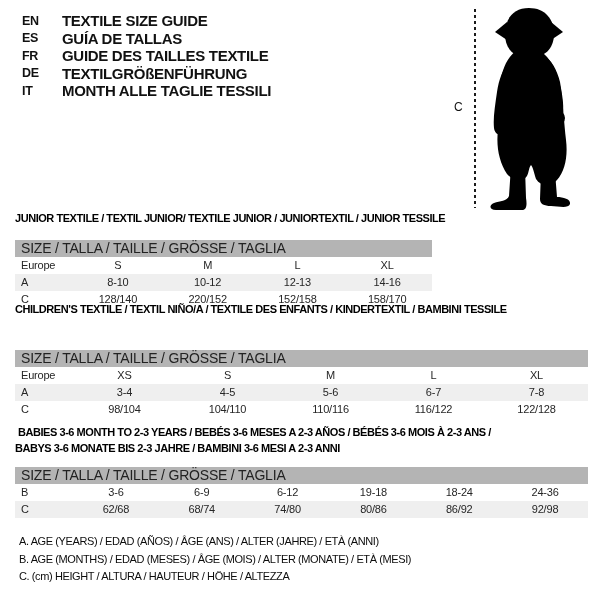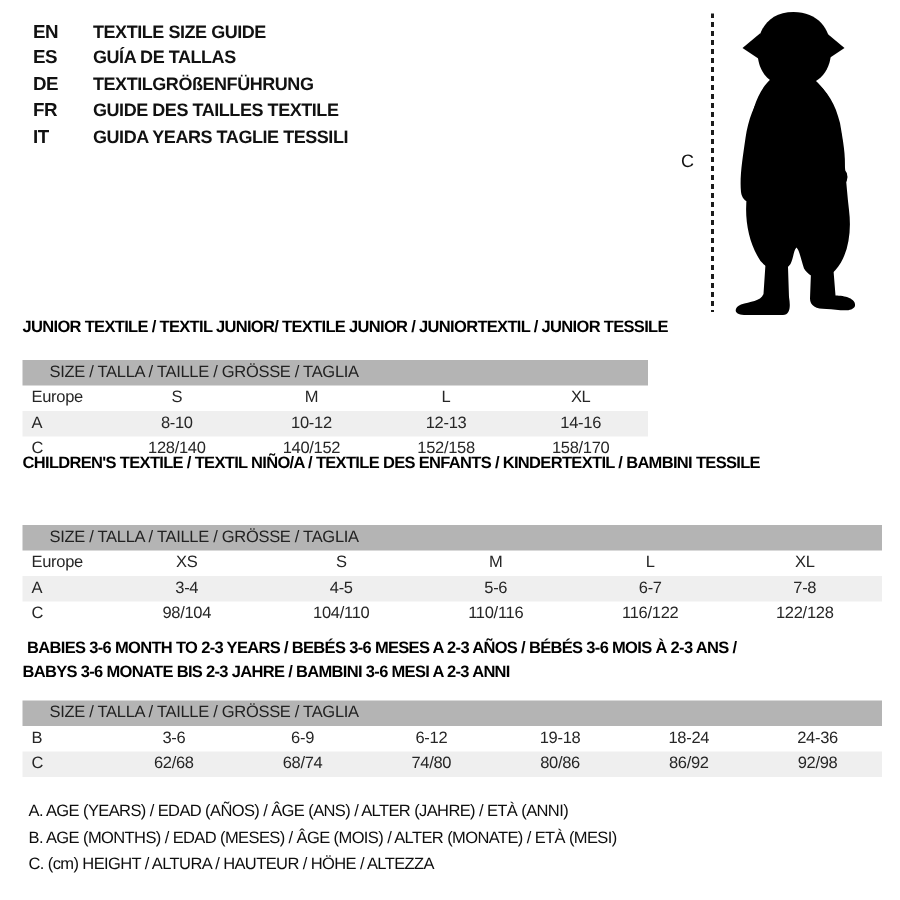--- a/index.html
+++ b/index.html
@@ -12,41 +12,41 @@
   }
   .abs { position:absolute; }
 
   
   .lang-block { left:22px; top:12px; }
   .lang-row { display:flex; height:17.5px; align-items:center; }
   .lang-code {
     width:40px; font-size:12.5px; font-weight:700; letter-spacing:-0.3px; color:#111;
   }
   .lang-label {
-    font-size:12px; font-weight:700; letter-spacing:-0.3px; color:#111; white-space:nowrap;
+    font-size:15px; font-weight:700; letter-spacing:-0.3px; color:#111; white-space:nowrap;
   }
 
   
   .measure-line {
     left:474px; top:9px; width:2px; height:199px;
     background:repeating-linear-gradient(to bottom,#1b1b1b 0 3px,transparent 3px 6px);
   }
   .measure-label { left:454px; top:100px; font-size:12px; color:#111; }
   .baby-svg { left:484px; top:6px; }
 
   
   .tbl-title {
     font-size:11px; font-weight:700; letter-spacing:-0.45px; color:#000; white-space:nowrap;
   }
 
   
   .tbl { left:15px; }
   .size-bar {
-    height:17px; line-height:17px; padding-left:18px;
-    font-size:11px; letter-spacing:-0.2px; color:#222;
+    height:17px; line-height:17px; padding-left:6px;
+    font-size:14px; letter-spacing:-0.2px; color:#222;
   }
   .trow { display:flex; height:17px; line-height:17px;align-items:center; }
   .tcell {
     flex:1; text-align:center; font-size:11px; letter-spacing:-0.2px;
     color:#262626; white-space:nowrap;
   }
   .tcell.first { flex:0 0 58px; text-align:left; padding-left:6px; }
 
   
   .notes { left:19px; top:535px; }
@@ -61,30 +61,30 @@
 <div class="abs lang-block">
   <div class="lang-row">
     <span class="lang-code">EN</span>
     <span class="lang-label">TEXTILE SIZE GUIDE</span>
   </div>
   <div class="lang-row">
     <span class="lang-code">ES</span>
     <span class="lang-label">GUÍA DE TALLAS</span>
   </div>
   <div class="lang-row">
+    <span class="lang-code">FR</span>
+    <span class="lang-label">GUIDE DES TAILLES TEXTILE</span>
+  </div>
+  <div class="lang-row">
     <span class="lang-code">DE</span>
     <span class="lang-label">TEXTILGRÖßENFÜHRUNG</span>
   </div>
   <div class="lang-row">
-    <span class="lang-code">FR</span>
-    <span class="lang-label">GUIDE DES TAILLES TEXTILE</span>
-  </div>
-  <div class="lang-row">
     <span class="lang-code">IT</span>
-    <span class="lang-label">GUIDA YEARS TAGLIE TESSILI</span>
+    <span class="lang-label">MONTH ALLE TAGLIE TESSILI</span>
   </div>
 </div>
 
 <div class="abs measure-line"></div>
 <div class="abs measure-label">C</div>
 <svg class="abs baby-svg" width="88" height="204" viewBox="0 0 88 204" xmlns="http://www.w3.org/2000/svg">
   <g fill="#000000">
 
     <path d="M45,2 C61,2 70,13 70,28 C70,43 60,52 45,52 C30,52 21,43 21,28 C21,13 29,2 45,2 Z"></path>
 
@@ -149,21 +149,21 @@
       <div class="trow" style="background: rgb(239, 239, 239);">
         <div class="tcell first">A</div>
         <div class="tcell">8-10</div>
         <div class="tcell">10-12</div>
         <div class="tcell">12-13</div>
         <div class="tcell">14-16</div>
       </div>
       <div class="trow">
         <div class="tcell first">C</div>
         <div class="tcell">128/140</div>
-        <div class="tcell">140/152</div>
+        <div class="tcell">220/152</div>
         <div class="tcell">152/158</div>
         <div class="tcell">158/170</div>
       </div>
     </div>
 </div>
 
 <div class="abs tbl-title" style="left:15px; top:303px;">CHILDREN'S TEXTILE / TEXTIL NIÑO/A / TEXTILE DES ENFANTS / KINDERTEXTIL / BAMBINI TESSILE</div>
 <div class="abs tbl" style="top:350px; width:573px;">
   <div class="size-bar" style="background: rgb(180, 180, 180);">SIZE / TALLA / TAILLE / GRÖSSE / TAGLIA</div>
   <div>

